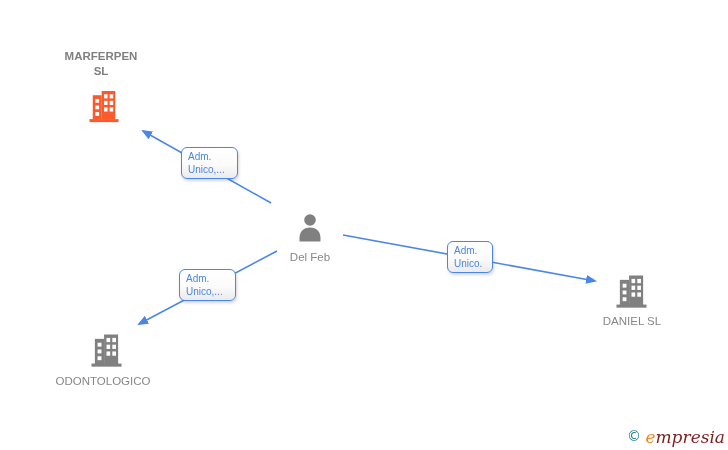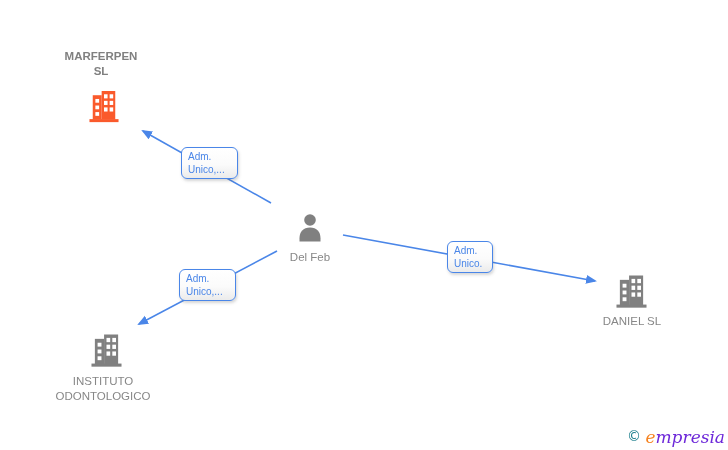--- a/index.html
+++ b/index.html
@@ -66,21 +66,21 @@
     font-size: 14px;
     font-family: "DejaVu Sans", sans-serif;
     vertical-align: 2px;
   }
   .watermark .brand {
     display: inline-block;
     font-family: "DejaVu Serif", serif;
     font-style: italic;
     font-size: 17px;
     line-height: 18px;
-    color: #6d28d9;
+    color: #7f1d1d;
   }
   .watermark .brand::first-letter { color: #F6821F; }
 </style>
 </head>
 <body>
 
 <div class="stage">
 
   <svg class="edges-svg" viewBox="0 0 728 450">
     <defs>
@@ -181,21 +181,20 @@
         <rect x="16" y="5" width="3.8" height="4.4"></rect>
         <rect x="22" y="5" width="3.8" height="4.4"></rect>
         <rect x="16" y="12" width="3.8" height="4.4"></rect>
         <rect x="22" y="12" width="3.8" height="4.4"></rect>
         <rect x="16" y="19" width="3.8" height="4.4"></rect>
         <rect x="22" y="19" width="3.8" height="4.4"></rect>
       </g>
     </svg>
   </div>
   <div class="node-label" style="left:23px; top:374px;">
-    <span class="l">INSTITUTO</span>
     <span class="l">ODONTOLOGICO</span>
   </div>
 
   <div class="watermark">
     <span class="copy">©</span>
     <span class="brand">empresia</span>
   </div>
 
 </div>
 

